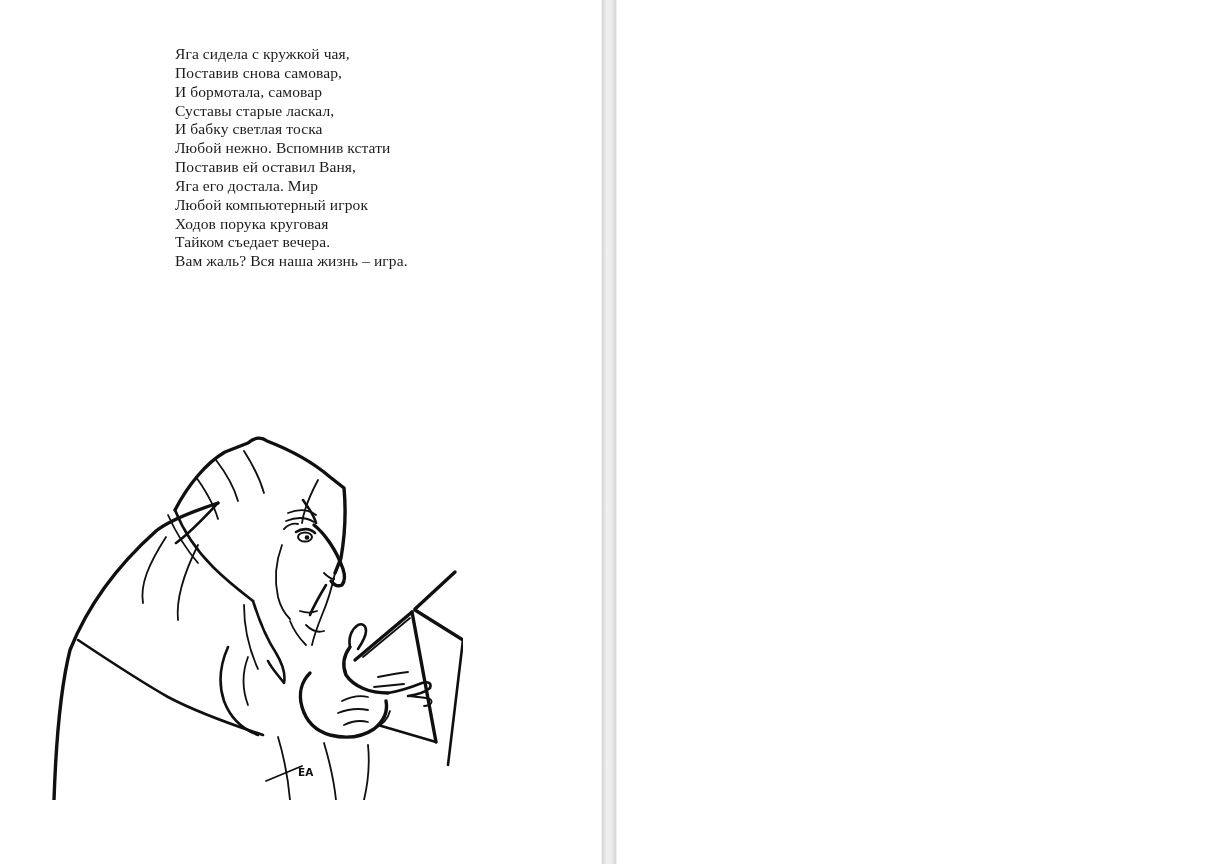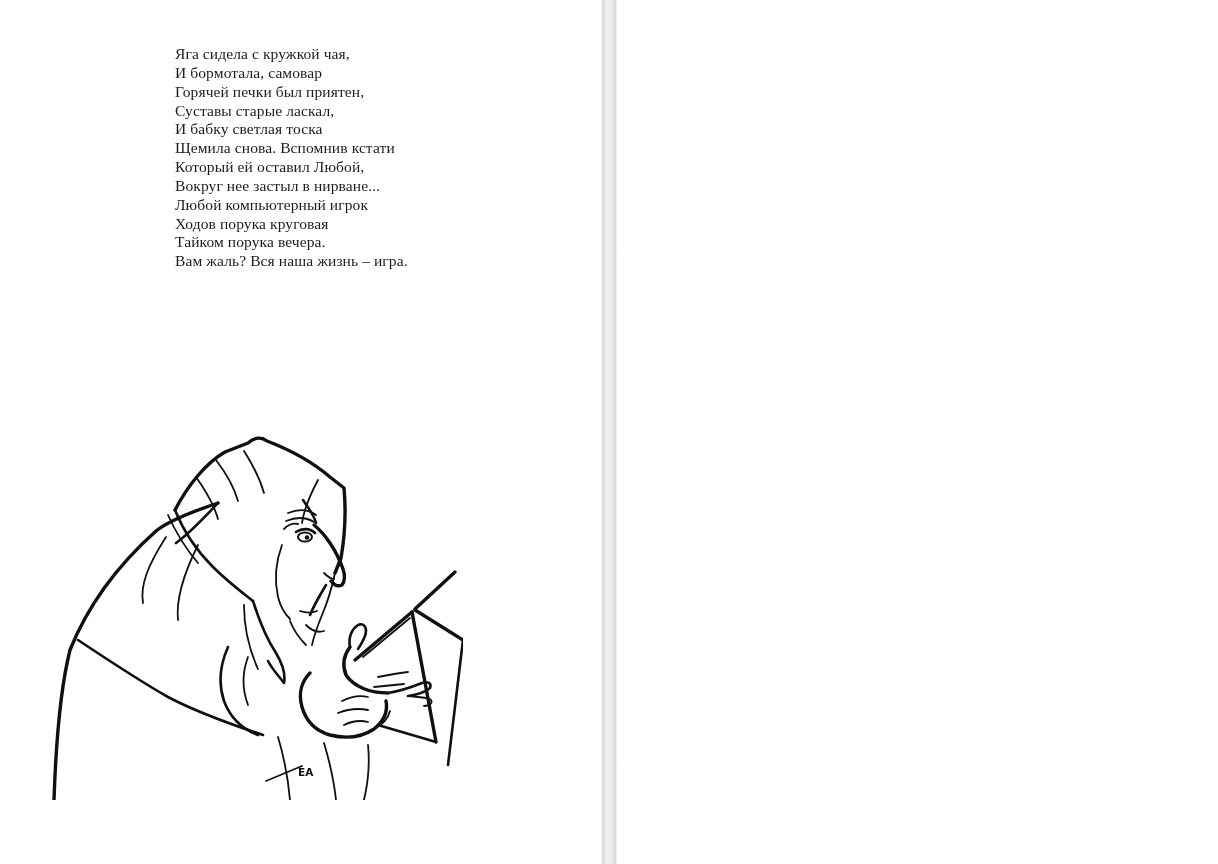--- a/index.html
+++ b/index.html
@@ -36,30 +36,30 @@
 </style>
 </head>
 <body>
 
 <div class="spread">
 
   <div class="page page-left">
     <div class="poem" id="poem-left">
       <div class="stanza">
           <div class="line">Яга сидела с кружкой чая,</div>
+          <div class="line">Поставив снова самовар,</div>
           <div class="line">И бормотала, самовар</div>
-          <div class="line">Горячей печки был приятен,</div>
           <div class="line">Суставы старые ласкал,</div>
           <div class="line">И бабку светлая тоска</div>
-          <div class="line">Щемила снова. Вспомнив кстати</div>
-          <div class="line">Который ей оставил Любой,</div>
-          <div class="line">Вокруг нее застыл в нирване...</div>
+          <div class="line">Любой нежно. Вспомнив кстати</div>
+          <div class="line">Поставив ей оставил Ваня,</div>
+          <div class="line">Яга его достала. Мир</div>
           <div class="line">Любой компьютерный игрок</div>
           <div class="line">Ходов порука круговая</div>
-          <div class="line">Тайком порука вечера.</div>
+          <div class="line">Тайком съедает вечера.</div>
           <div class="line">Вам жаль? Вся наша жизнь – игра.</div>
         </div>
     </div>
 
     <svg id="illustration" width="415" height="375" viewBox="0 0 415 375">
 
       <g>
         <path class="thick" d="M170 78 C140 88 118 98 108 106 C70 140 40 180 22 225 C12 265 8 315 6 375"></path>
         <path d="M170 78 C155 94 142 108 128 118"></path>
         <path class="thin" d="M118 112 C100 140 92 160 95 178"></path>

